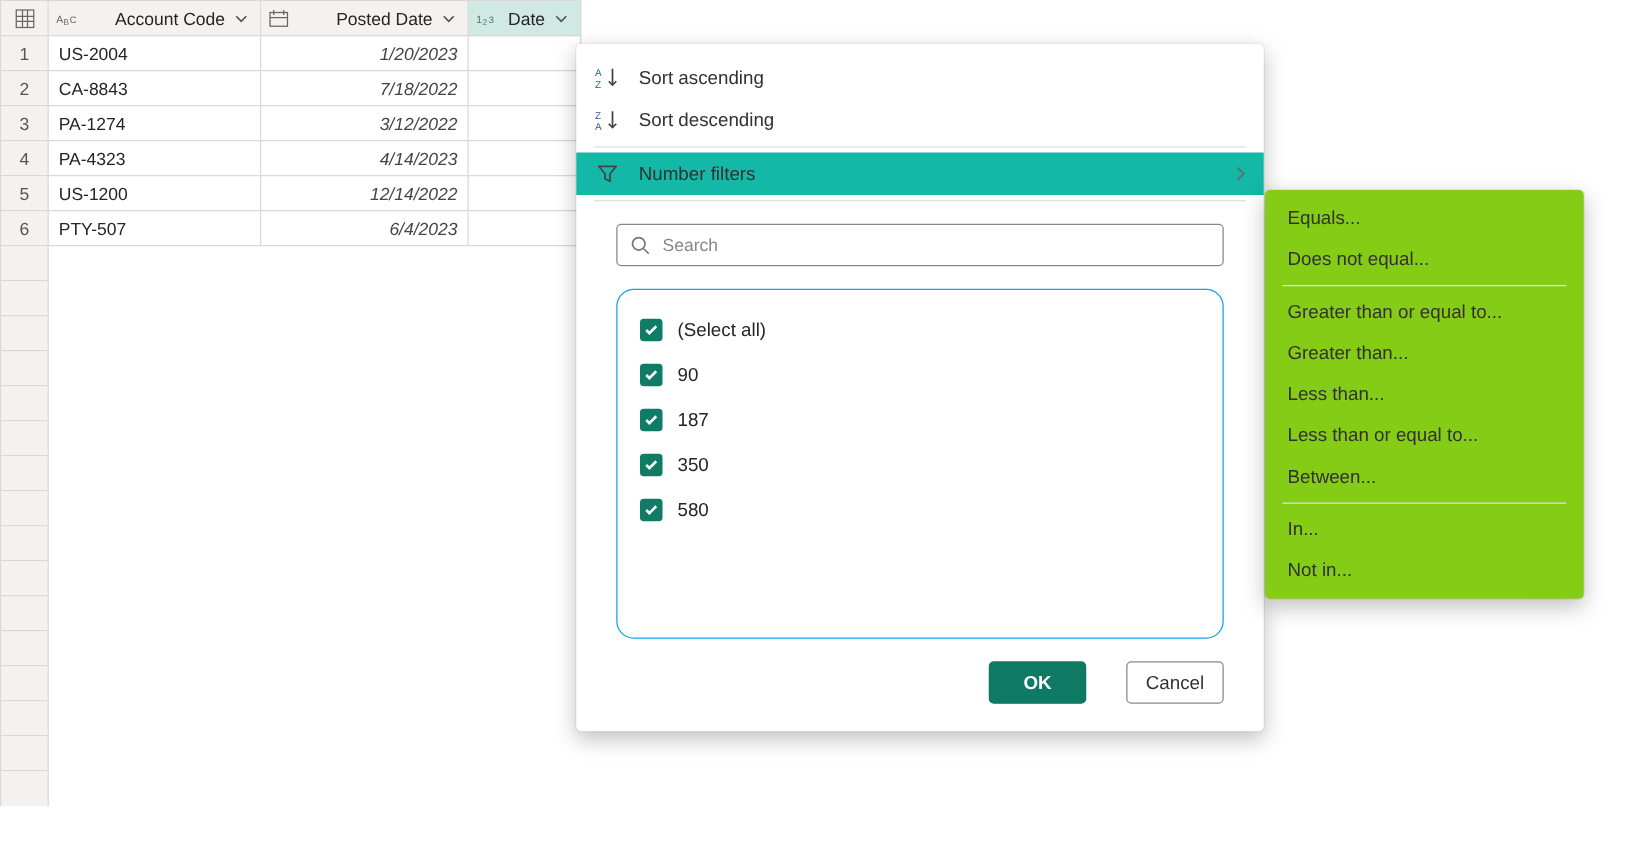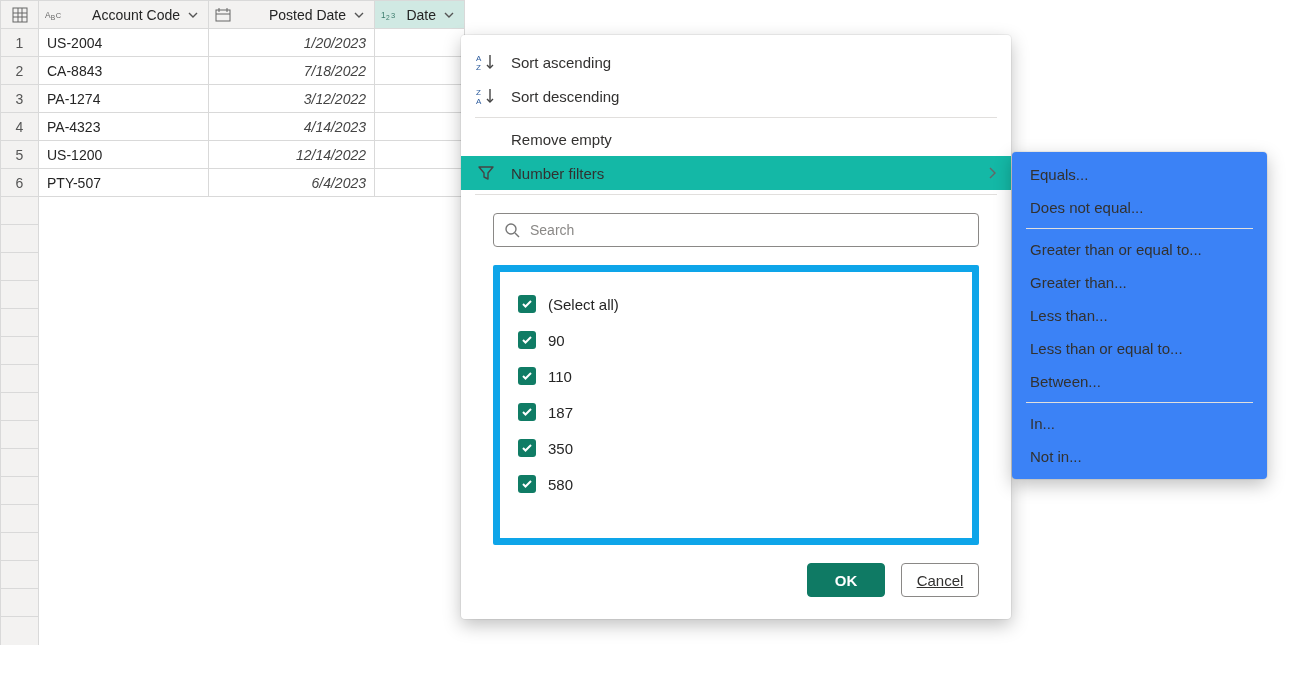--- a/index.html
+++ b/index.html
@@ -115,72 +115,71 @@
   }
   .search-box input {
     border:none; outline:none; flex:1;
     font-size:14px; color:#323130;
     background:transparent;
   }
   .search-box input::placeholder { color:#8a8886; }
 
   .value-list {
     margin-top:18px;
-    border:7px solid #0ea5e9;
-    border-radius:2px;
+    border:1px solid #0ea5e9;
+    border-radius:14px;
     padding: 14px 18px 36px 18px;
     min-height: 280px;
   }
   .value-row {
     display:flex; align-items:center;
     gap:12px;
     height:36px;
     cursor:pointer;
   }
   .chk {
     width:18px; height:18px;
     border-radius:3px;
     background:#107c65;
     display:flex;align-items:center;justify-content:center;
     flex-shrink:0;
   }
 
   .btn-row {
     display:flex; justify-content:flex-end;
-    gap:16px;
+    gap:32px;
     padding: 18px 32px 0 32px;
   }
   .btn {
     min-width:78px;
     height:34px;
     border-radius:4px;
     font-size:15px;
     cursor:pointer;
     display:flex;align-items:center;justify-content:center;
   }
   .btn-primary {
     background:#0f7a64;
     color:#ffffff;
     border:1px solid #0f7a64;
     font-weight:600;
   }
   .btn-secondary {
     background:#ffffff;
     color:#323130;
     border:1px solid #8a8886;
-    text-decoration:underline;
   }
 
   
   .sub-panel {
     position:absolute;
     left: 1012px;
     top: 152px;
     width: 255px;
-    background:#3b82f6;
+    background:#84cc16;
     border-radius:4px;
     box-shadow: 0 6px 18px rgba(0,0,0,.25), 0 0 0 1px rgba(0,0,0,.05);
     padding: 6px 0;
     z-index: 20;
     font-size:15px;
   }
   .sub-item {
     height:33px;
     padding: 0 18px;
     display:flex;align-items:center;
@@ -393,24 +392,20 @@
         <text x="0" y="17" font-size="8" fill="#2a5a9c">A</text>
         <line x1="14" y1="2" x2="14" y2="15" stroke="#444" stroke-width="1.4"></line>
         <path d="M11 12l3 3 3-3" fill="none" stroke="#444" stroke-width="1.4"></path>
       </svg>
     </span>
     <span class="mi-text">Sort descending</span>
   </div>
 
   <div class="menu-divider"></div>
 
-  <div class="menu-item">
-    <span class="mi-icon"></span>
-    <span class="mi-text">Remove empty</span>
-  </div>
 
   <div class="menu-item hover">
     <span class="mi-icon">
       <svg width="18" height="18" viewBox="0 0 18 18">
         <path d="M2 3h14l-5 6v6l-4-2V9z" fill="none" stroke="#444" stroke-width="1.4" stroke-linejoin="round"></path>
       </svg>
     </span>
     <span class="mi-text">Number filters</span>
     <span class="mi-chevron">
       <svg width="10" height="12" viewBox="0 0 10 12">
@@ -447,28 +442,20 @@
               </svg>
             </span>
             <span>90</span>
           </div>
           <div class="value-row">
             <span class="chk">
               <svg width="12" height="12" viewBox="0 0 12 12">
                 <path d="M2 6l2.5 2.5L10 3" fill="none" stroke="#fff" stroke-width="2"></path>
               </svg>
             </span>
-            <span>110</span>
-          </div>
-          <div class="value-row">
-            <span class="chk">
-              <svg width="12" height="12" viewBox="0 0 12 12">
-                <path d="M2 6l2.5 2.5L10 3" fill="none" stroke="#fff" stroke-width="2"></path>
-              </svg>
-            </span>
             <span>187</span>
           </div>
           <div class="value-row">
             <span class="chk">
               <svg width="12" height="12" viewBox="0 0 12 12">
                 <path d="M2 6l2.5 2.5L10 3" fill="none" stroke="#fff" stroke-width="2"></path>
               </svg>
             </span>
             <span>350</span>
           </div>

